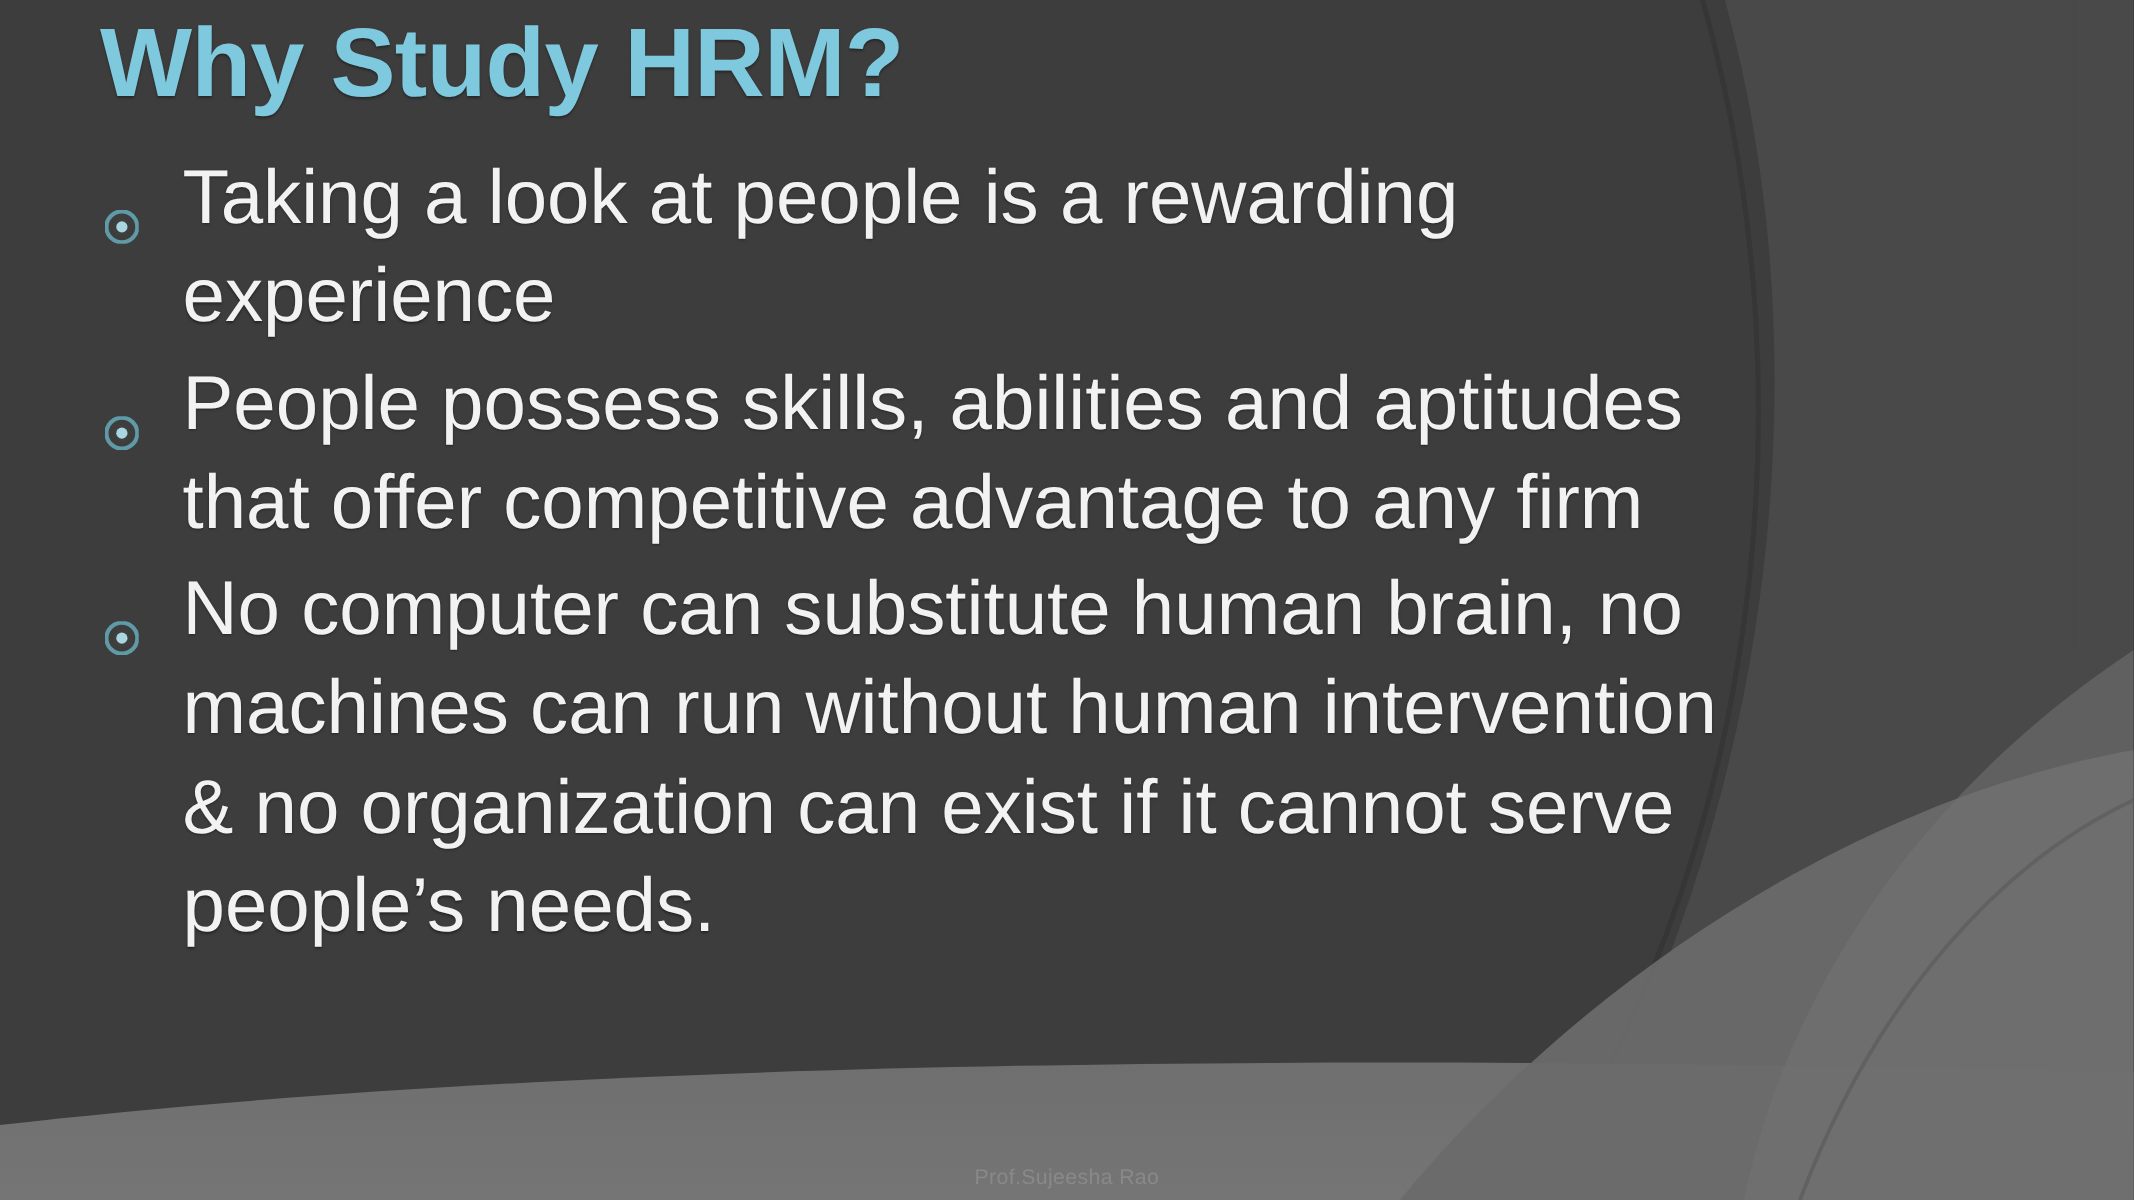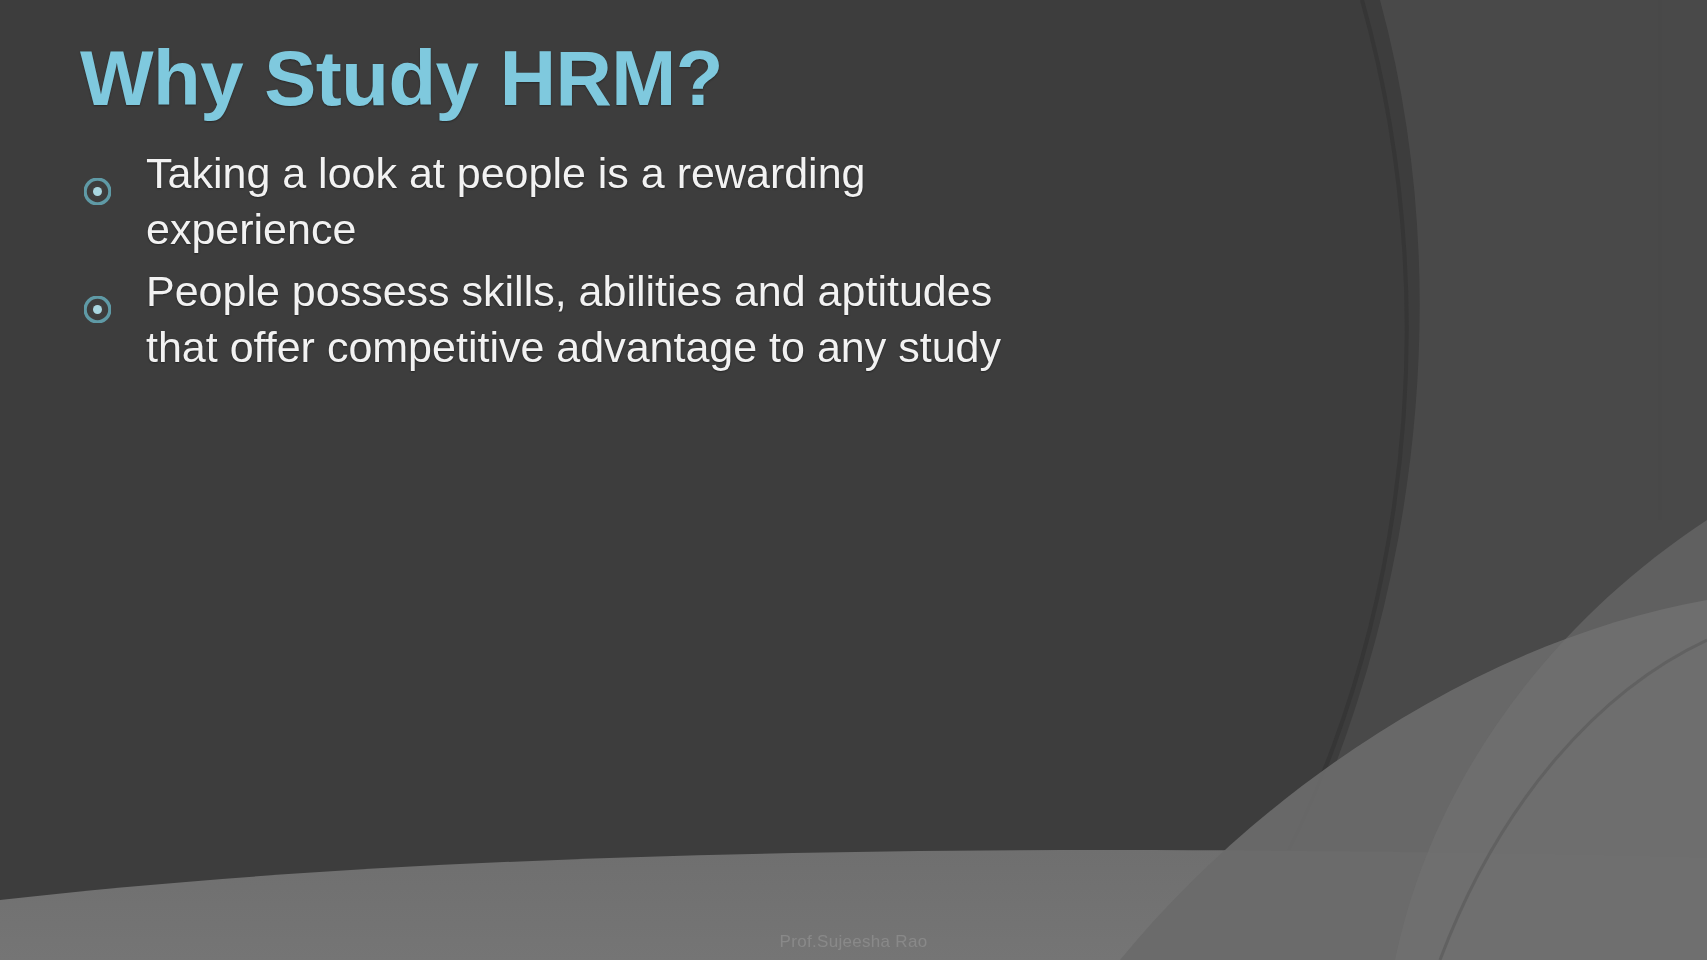--- a/index.html
+++ b/index.html
@@ -29,21 +29,20 @@
     width: 1707px;
     height: 960px;
     display: block;
   }
 
   
   #content {
     position: absolute;
     inset: 0;
     z-index: 5;
-    margin-top: 28px;
   }
 
   #slide-title {
     position: absolute;
     left: 80px;
     top: 8px;
     font-size: 78px;
     font-weight: bold;
     color: #7fc9de;
     letter-spacing: -0.5px;
@@ -59,21 +58,21 @@
     right: 60px;
     list-style: none;
     margin: 0;
     padding: 0;
   }
   .bullet-item {
     position: relative;
     padding-left: 68px;
     margin-bottom: 6px;
     color: #f2f2f2;
-    font-size: 43px;
+    font-size: 61px;
     line-height: 1.30;
     text-shadow: 0 1px 2px rgba(0,0,0,0.4);
   }
   .bullet-marker {
     position: absolute;
     left: 6px;
     top: 17px;
     width: 27px;
     height: 27px;
     display: block;
@@ -152,23 +151,36 @@
 
       <li class="bullet-item">
         <span class="bullet-marker">
           <svg viewBox="0 0 24 24" width="27" height="27" aria-hidden="true">
             <circle cx="12" cy="12" r="11" fill="none" stroke="#5f9aa6" stroke-width="3"></circle>
             <circle cx="12" cy="12" r="6.5" fill="#3f3f3f"></circle>
             <circle cx="12" cy="12" r="4" fill="#a9d6e0"></circle>
           </svg>
         </span>
         <span class="bullet-text">People possess skills, abilities and aptitudes
-that offer competitive advantage to any study</span>
+that offer competitive advantage to any firm</span>
       </li>
 
+      <li class="bullet-item">
+        <span class="bullet-marker">
+          <svg viewBox="0 0 24 24" width="27" height="27" aria-hidden="true">
+            <circle cx="12" cy="12" r="11" fill="none" stroke="#5f9aa6" stroke-width="3"></circle>
+            <circle cx="12" cy="12" r="6.5" fill="#3f3f3f"></circle>
+            <circle cx="12" cy="12" r="4" fill="#a9d6e0"></circle>
+          </svg>
+        </span>
+        <span class="bullet-text">No computer can substitute human brain, no
+machines can run without human intervention
+&amp; no organization can exist if it cannot serve
+people’s needs.</span>
+      </li>
 
 
     </ul>
 
     <div id="footer-credit">Prof.Sujeesha Rao</div>
 
   </div>
 </div>
 
 </body></html>

